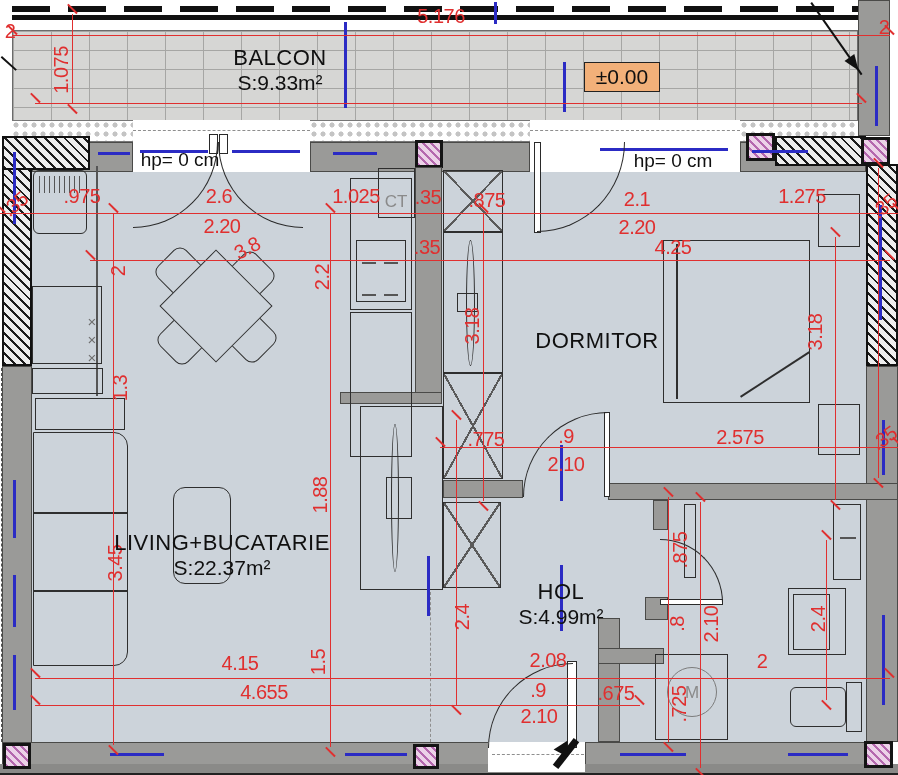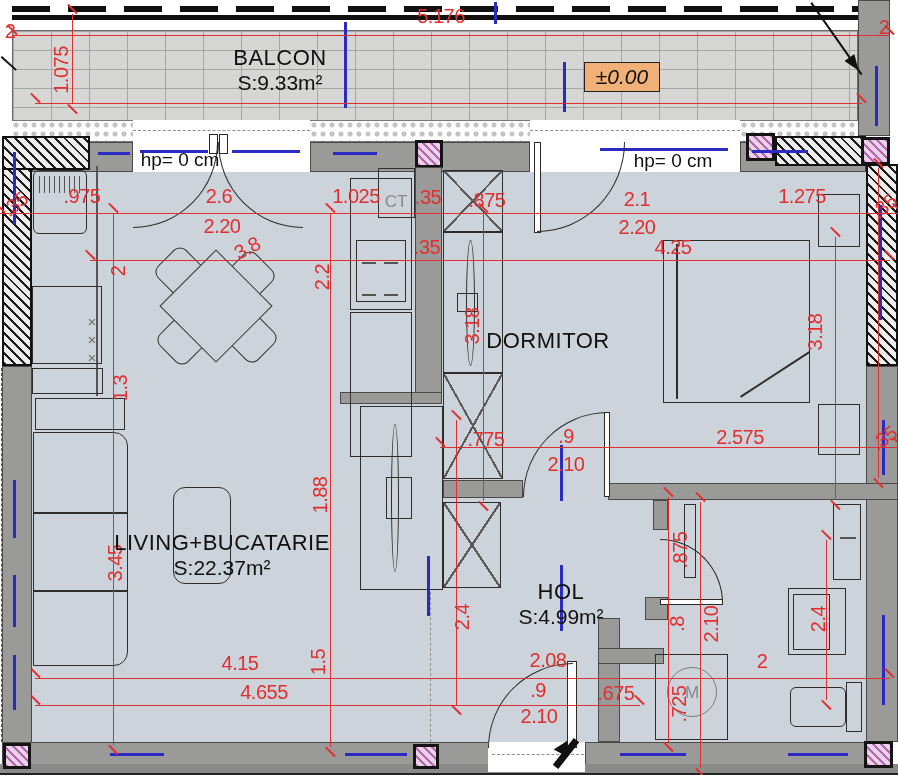--- a/index.html
+++ b/index.html
@@ -229,21 +229,21 @@
   <div class="rlv" style="left:668px;top:497px;height:245px;"></div>
   <div class="rlv" style="left:700px;top:502px;height:266px;"></div>
   <div class="rlv" style="left:456px;top:420px;height:285px;"></div>
   <div class="rlv" style="left:826px;top:540px;height:160px;"></div>
 
   <div style="left:812px;top:2px;width:88px;height:2px;background:#111;transform:rotate(55deg);transform-origin:0 0;"></div>
   <div class="tri" style="left:846px;top:58px;border-top:6px solid transparent;border-bottom:6px solid transparent;border-left:16px solid #111;transform:rotate(55deg);"></div>
   <div style="left:2px;top:56px;width:20px;height:2px;background:#111;transform:rotate(42deg);transform-origin:0 0;"></div>
 
   <div class="lvl" style="left:584px;top:62px;width:76px;height:30px;">
-    <span style="position:static;font-style:italic;">±0.00</span>
+    <span style="position:static;">±0.00</span>
   </div>
 
 <span class="dim" style="left: 10px; top: 31px; transform: translate(-50%, -50%) rotate(0deg);">2</span>
     <span class="dim" style="left: 441px; top: 16px; transform: translate(-50%, -50%) rotate(0deg);">5.176</span>
     <span class="dim" style="left: 884px; top: 27px; transform: translate(-50%, -50%) rotate(0deg);">2</span>
     <span class="dim" style="left: 61px; top: 70px; transform: translate(-50%, -50%) rotate(-90deg);">1.075</span>
     <span class="dim" style="left: 15px; top: 204px; transform: translate(-50%, -50%) rotate(-40deg);">.35</span>
     <span class="dim" style="left: 82px; top: 196px; transform: translate(-50%, -50%) rotate(0deg);">.975</span>
     <span class="dim" style="left: 219px; top: 196px; transform: translate(-50%, -50%) rotate(0deg);">2.6</span>
     <span class="dim" style="left: 222px; top: 226px; transform: translate(-50%, -50%) rotate(0deg);">2.20</span>
@@ -287,21 +287,21 @@
     <span class="hp" style="left: 673px; top: 160px; transform: translate(-50%, -50%) rotate(0deg);">hp= 0 cm</span>
     <span class="eq" style="left: 396px; top: 201px; transform: translate(-50%, -50%) rotate(0deg);">CT</span>
     <span class="eq" style="left: 692px; top: 692px; transform: translate(-50%, -50%) rotate(0deg);">M</span>
     <span class="eq sm" style="left: 92px; top: 321px; transform: translate(-50%, -50%) rotate(0deg);">×</span>
     <span class="eq sm" style="left: 92px; top: 339px; transform: translate(-50%, -50%) rotate(0deg);">×</span>
     <span class="eq sm" style="left: 92px; top: 357px; transform: translate(-50%, -50%) rotate(0deg);">×</span>
     <div class="room" style="left: 280px; top: 70px;">
       <div class="rname">BALCON</div>
       <div class="rarea">S:9.33m²</div>
     </div>
-    <div class="room" style="left: 548px; top: 341px;">
+    <div class="room" style="left: 597px; top: 341px;">
       <div class="rname">DORMITOR</div>
     </div>
     <div class="room" style="left: 222px; top: 555px;">
       <div class="rname">LIVING+BUCATARIE</div>
       <div class="rarea">S:22.37m²</div>
     </div>
     <div class="room" style="left: 561px; top: 604px;">
       <div class="rname">HOL</div>
       <div class="rarea">S:4.99m²</div>
     </div>

